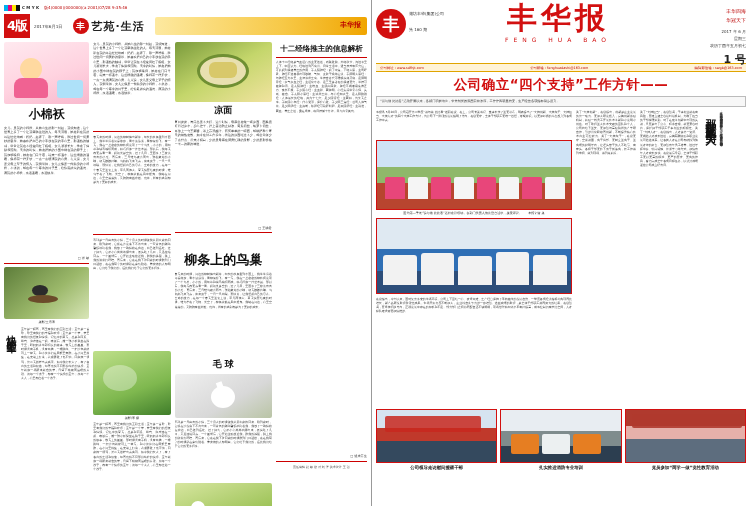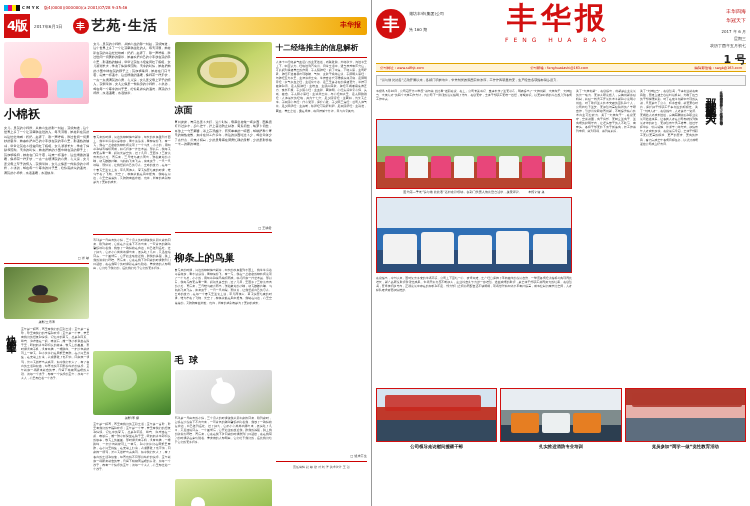--- a/index.html
+++ b/index.html
@@ -45,33 +45,33 @@
     letter-spacing:-1px;
   }
   .date4 { font-size:4.2px; color:#333; }
   .mh-logo {
     margin-left:6px; display:flex; align-items:center; gap:3px;
   }
   .mh-circle {
     width:16px;height:16px;border-radius:50%;background:#d21010;color:#fff;
     display:flex;align-items:center;justify-content:center;font-size:9px;font-weight:bold;
   }
-  .mh-title { font-size:14px; font-weight:bold; color:#222; letter-spacing:1px; }
+  .mh-title { font-size:11px; font-weight:bold; color:#222; letter-spacing:1px; }
   .banner4 {
     flex:1; height:18px; margin-left:6px;
     background:linear-gradient(90deg,#fde9a0,#f7c948 60%,#f0a500);
     border-radius:2px; position:relative;
   }
   .banner4 span {
     position:absolute; right:6px; top:3px; font-size:7px; font-weight:bold; color:#b00;
   }
   .l-body { display:flex; gap:4px; margin-top:3px; height:468px; }
   .l-col { }
   .hl-title {
-    font-size:12px; font-weight:bold; text-align:left; color:#111; margin:2px 0 3px 0;font-family:Liberation Mono, monospace;
+    font-size:12px; font-weight:bold; text-align:center; color:#111; margin:2px 0 3px 0;
   }
   .hl-title.sm { font-size:9px; }
   .art-note { font-size:3.2px; text-align:right; color:#444; margin-top:2px; }
   .photo { background:#ccc; position:relative; overflow:hidden; }
   .cap { font-size:3.1px; text-align:center; color:#333; margin-top:1px; }
   
   .right {
     width:378px; height:506px; padding:3px 4px 4px 4px; position:relative; background:#fff;
   }
   .r-head { display:flex; align-items:flex-start; gap:4px; height:58px; }
@@ -185,21 +185,21 @@
 
       <div class="l-col" style="width:98px;">
         <div class="photo" style="height:60px;background:linear-gradient(150deg,#7a9b3c,#c4d66b 50%,#f1e3a0);border-radius:2px;">
           <div style="position:absolute;left:22px;top:12px;width:52px;height:34px;border-radius:50%;background:#e8e0b0;border:3px solid #6f8f33;"></div>
           <div style="position:absolute;left:34px;top:20px;width:28px;height:16px;border-radius:6px;background:#d8c86a;"></div>
         </div>
         <div class="hl-title sm">凉面</div>
         <div class="tiny" style="height:104px;overflow:hidden;">夏日炎炎，胃口总是不大好。这个时候，母亲总会做一碗凉面。面条煮好后过凉水，捞出控干，拌上香油防止粘连。黄瓜切丝，胡萝卜切丝，再放上一勺芝麻酱，淋上蒜泥醋汁。简简单单的一碗面，却能把整个夏天的燥热驱散。如今在外工作多年，街边的凉面吃过不少，却总觉得少了点什么。后来才明白，少的是母亲在厨房忙碌的身影，少的是那份独一无二的家的味道。</div>
         <div class="art-note">□ 王晓君</div>
         <div style="border-top:1px solid #c00;margin:2px 0;"></div>
-        <div class="hl-title" style="font-size:10px;margin-top:18px;">柳条上的鸟巢</div>
+        <div class="hl-title" style="font-size:13px;margin-top:18px;">柳条上的鸟巢</div>
         <div class="tiny2" style="height:66px;overflow:hidden;">春天来的时候，河边的柳树抽出新芽，细长的枝条垂到水面上。我常常沿着河堤散步，看水波荡漾，看柳絮纷飞。有一天，我在一丛密密的柳枝间发现了一个鸟巢，小小的，用细草和绒毛编织而成，精巧得像一件艺术品。那以后，我每天都要去看一看。起初巢是空的，过了几日，里面多了三枚淡青色的小蛋。再后来，三只雏鸟破壳而出，张着嫩黄的小嘴，朝天嗷嗷待哺。鸟妈妈飞来飞去，衔来虫子，一只一只地喂。那情景，让我想起自己的母亲。生命的接力，在每一个春天里重复上演，平凡而伟大。夏天快要结束的时候，雏鸟学会了飞翔。巢空了，柳条依然在风中摇曳。我站在河边，心里空落落的，又隐隐有些欣慰。也许，所有的离别都是为了更好的成长。</div>
         <div class="hl-title sm" style="margin-top:20px;">毛 球</div>
         <div class="photo" style="height:44px;background:linear-gradient(150deg,#f0f0f0,#d8d8d8 60%,#b9c4a5);border-radius:2px;margin-top:2px;">
           <div style="position:absolute;left:36px;top:12px;width:24px;height:22px;border-radius:50%;background:#fff;"></div>
           <div style="position:absolute;left:42px;top:8px;width:6px;height:8px;background:#fff;transform:rotate(-20deg);"></div>
         </div>
         <div class="tiny2" style="height:60px;overflow:hidden;margin-top:2px;">毛球是一只白色的小猫，三个月大的时候被我从朋友家抱回来。刚到家时，它躲在沙发底下不肯出来，一双蓝色的眼睛警惕地盯着我。我放了一碗猫粮在旁边，自己退到远处。过了好久，它才小心翼翼地挪出来，低头吃了几口，又迅速缩回去。一个星期后，它开始主动接近我，蹭我的裤腿，跳上我的膝盖打呼噜。再后来，它会在我下班回家的时候跑到门口迎接，会在我写字的时候趴在桌角陪着。养宠物的人都明白，它们给予我们的，远比我们给予它们的要多得多。</div>
         <div class="photo" style="height:68px;background:linear-gradient(160deg,#d7e6a0,#9fc45a 55%,#5b8f33);border-radius:2px;margin-top:3px;">
           <div style="position:absolute;left:16px;top:18px;width:14px;height:14px;border-radius:50%;background:#fff;"></div>
           <div style="position:absolute;left:44px;top:34px;width:12px;height:12px;border-radius:50%;background:#fff7c0;"></div>
@@ -251,20 +251,21 @@
       </div>
       <div>
         <span>公司邮箱：</span><span>fenghuadashi@163.com</span>
       </div>
       <div>
         <span>编辑部信箱：</span><span>swgb@163.com</span>
       </div>
     </div>
 
     <div class="r-headline">
+      <div class="h1">公司确立“四个支持”工作方针——</div>
     </div>
 
     <div class="r-lead">
       <span>“说与做 比比看”活动开展以来，各部门积极响应，争先创优的氛围日益浓厚，工作作风明显转变，生产经营各项指标稳步提升。</span>
     </div>
 
     <div class="r-body">
 
       <div style="width:196px;">
         <div class="tiny2" style="height:28px;overflow:hidden;">本报讯 5月26日，公司召开第二季度“说与做 比比看”述职会议。会上，公司党委书记、董事长作了重要讲话，明确提出了“支持创新、支持实干、支持担当、支持人才”的四个支持工作方针，为公司下一阶段的发展指明了方向。会议要求，全体干部职工要统一思想，凝聚共识，以更加昂扬的斗志投入到各项工作中去。</div>

